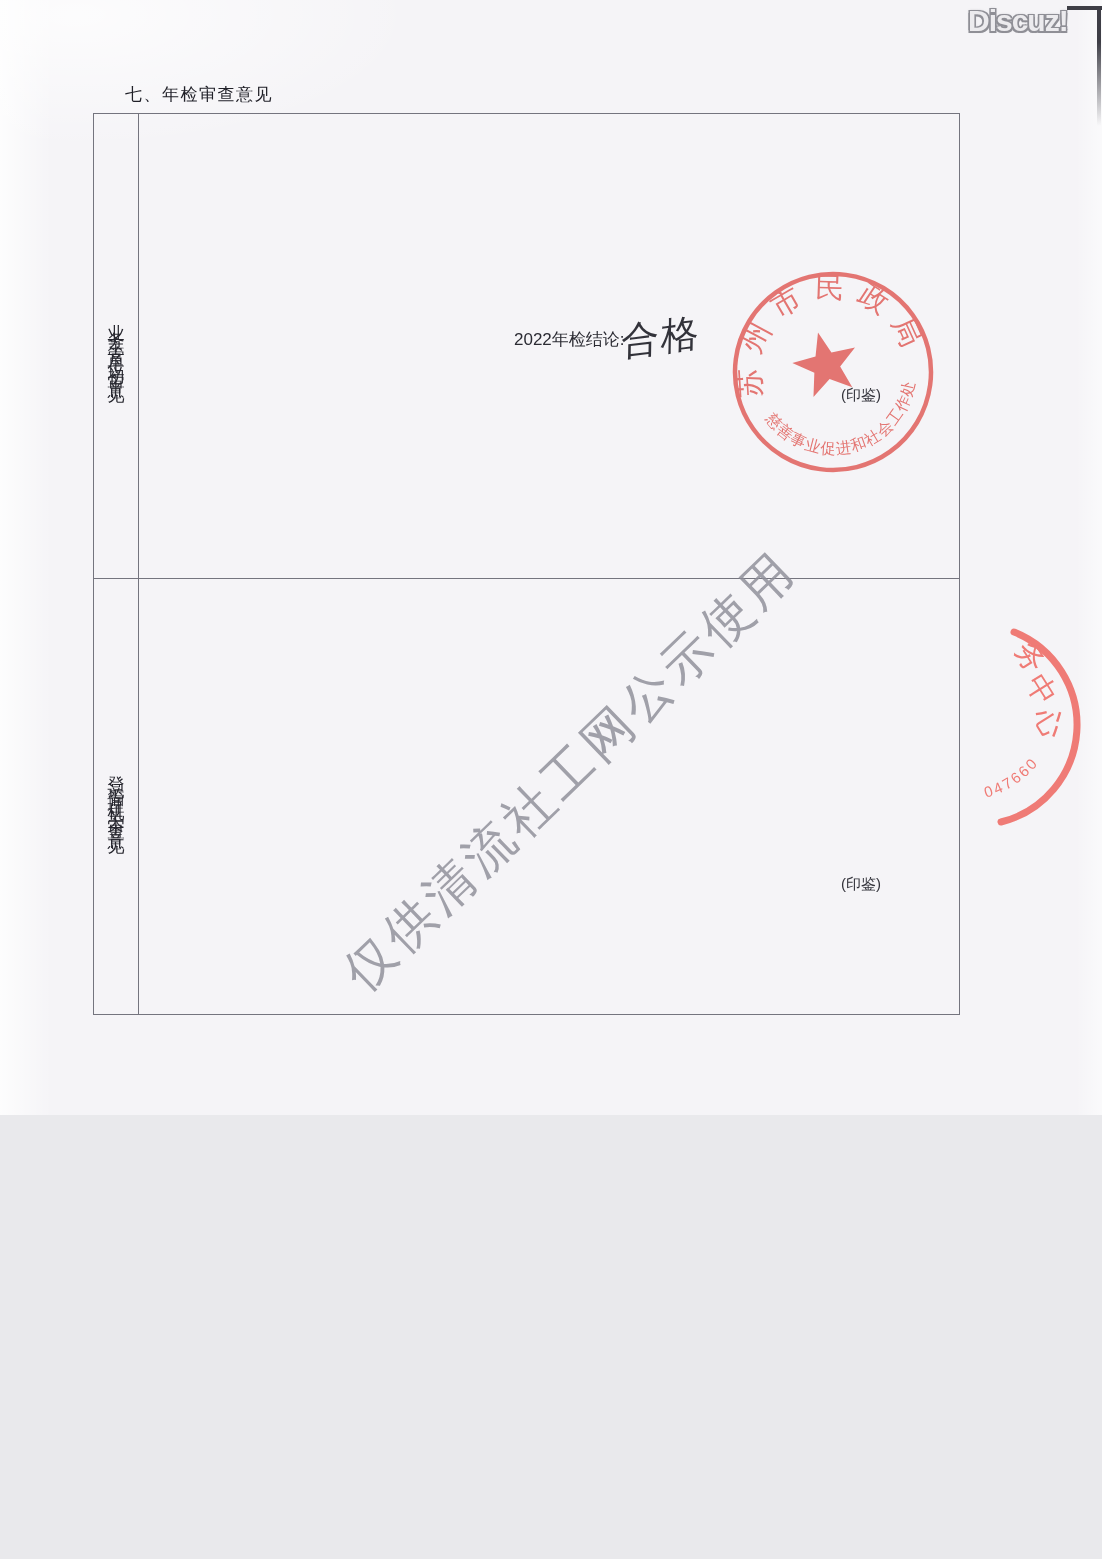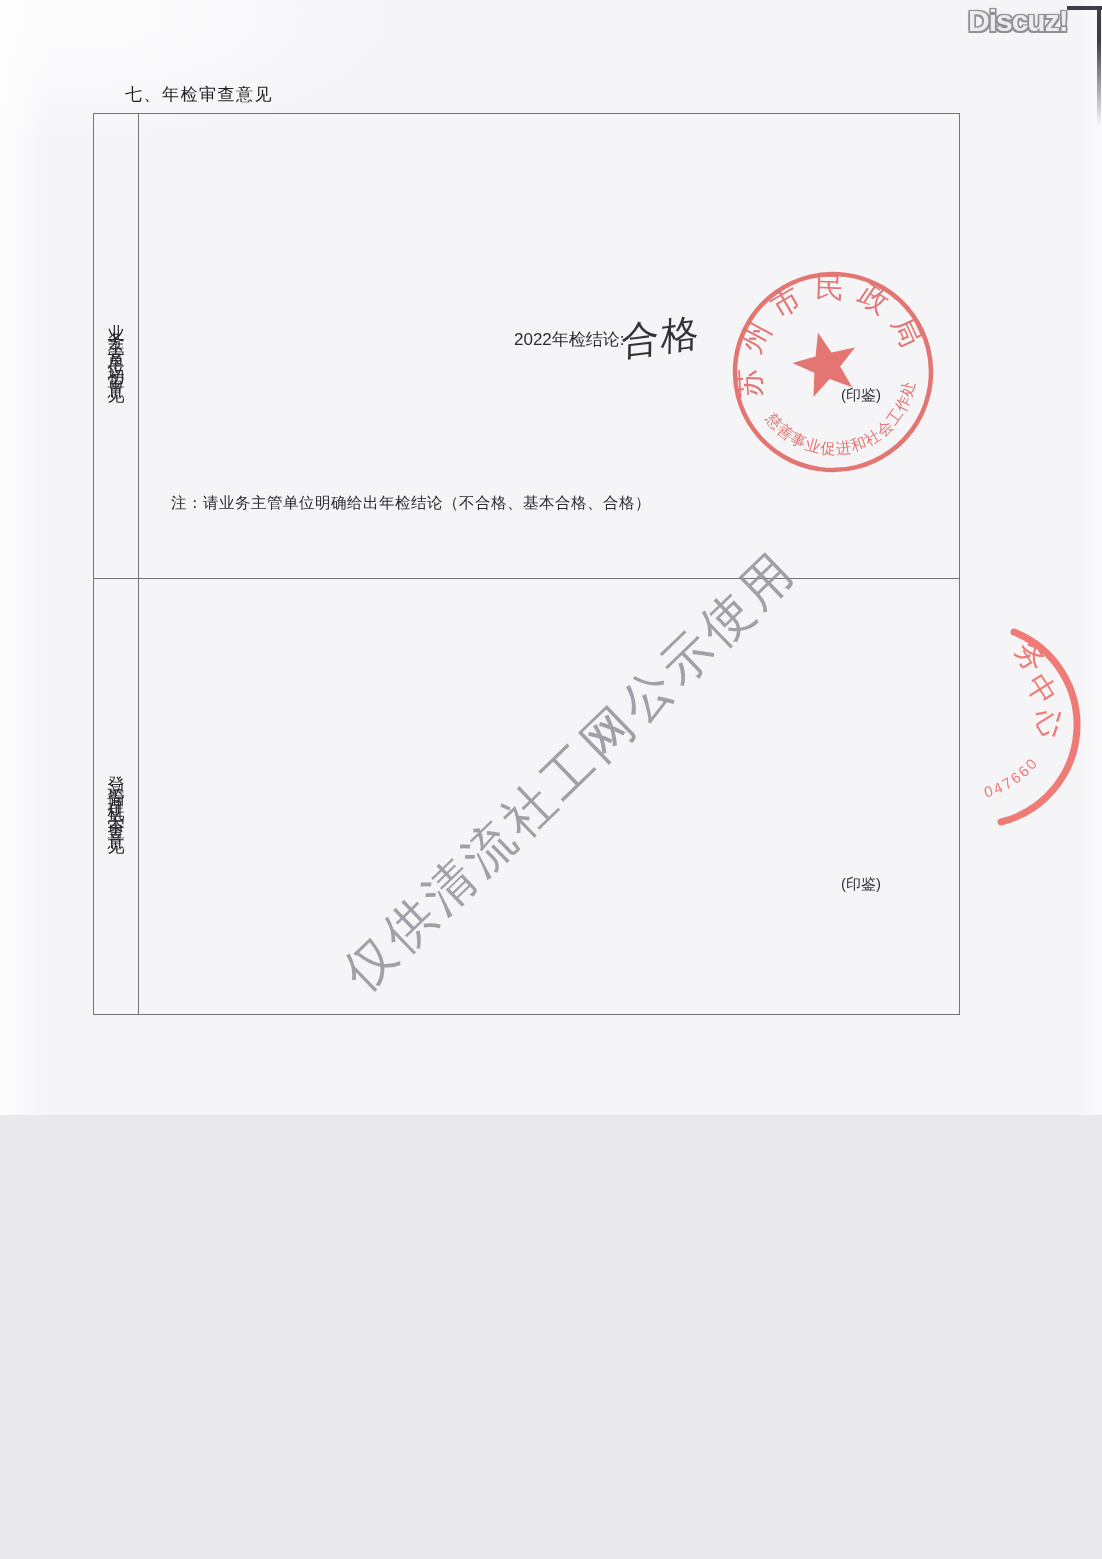--- a/index.html
+++ b/index.html
@@ -74,21 +74,20 @@
               <textPath href="#arcTop" startOffset="50%" text-anchor="middle">苏州市民政局</textPath>
             </text>
             <path id="arcBottom" d="M 29 134 A 82 82 0 0 0 183 134" fill="none"></path>
             <text font-size="15.5" fill="#e05a55" letter-spacing="1" style="font-family:'Liberation Sans',sans-serif;">
               <textPath href="#arcBottom" startOffset="50%" text-anchor="middle">慈善事业促进和社会工作处</textPath>
             </text>
           </g>
         </svg>
 
         <div class="seal-caption-1">(印鉴)</div>
-        <div class="note-line">注：请业务主管单位明确给出年检结论（不合格、基本合格、合格）</div>
       </div>
     </div>
 
     <div class="trow trow-2">
       <div class="hcell">
         <div class="vtext">登记管理机关审查意见</div>
       </div>
       <div class="ccell">
         <div class="seal-caption-2">(印鉴)</div>
       </div>

